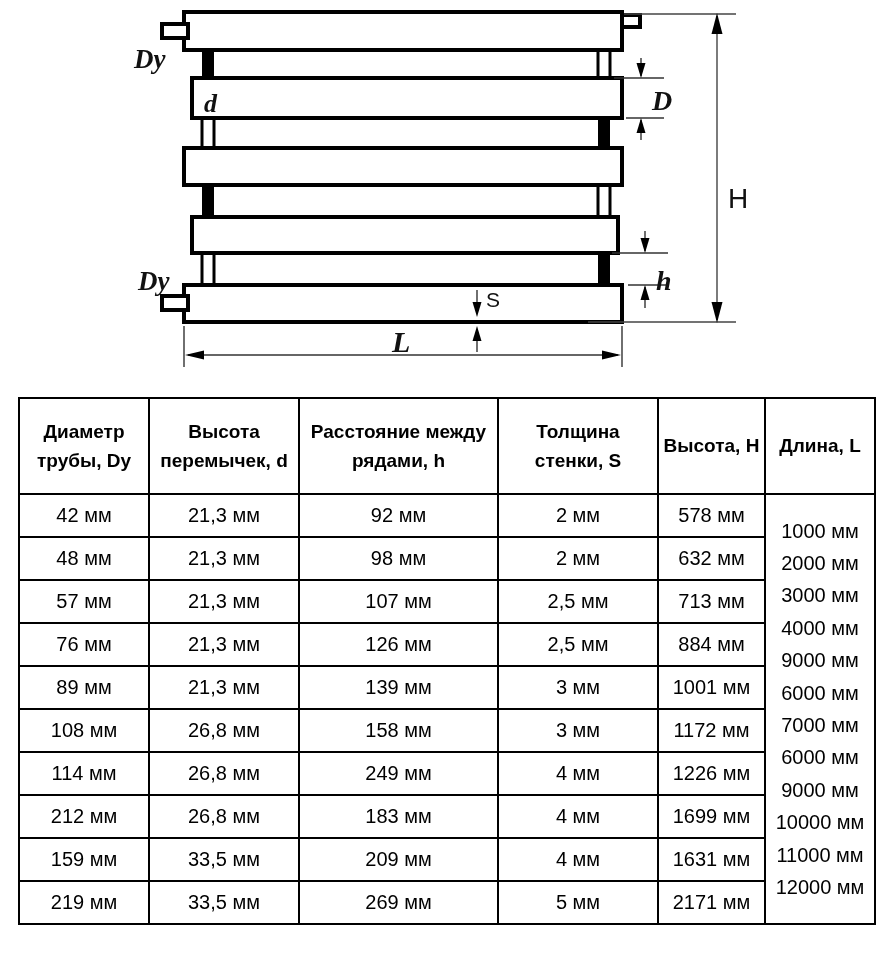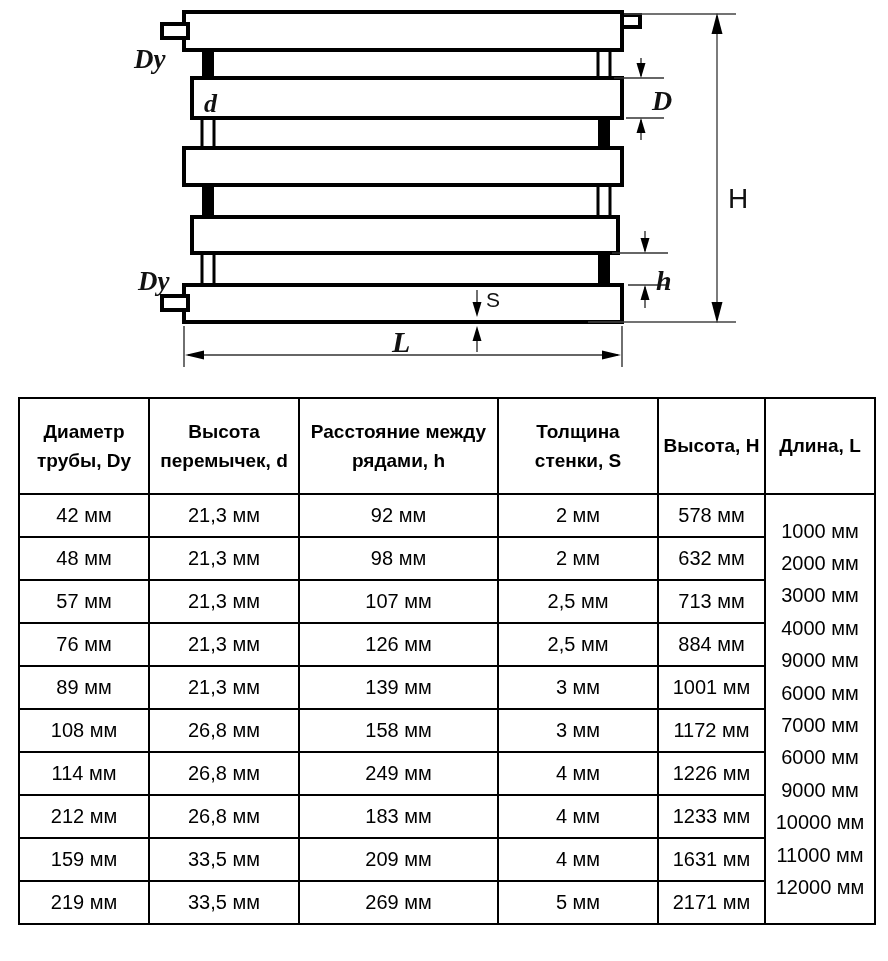--- a/index.html
+++ b/index.html
@@ -232,21 +232,21 @@
           <td>26,8 мм</td>
           <td>249 мм</td>
           <td>4 мм</td>
           <td>1226 мм</td>
         </tr>
         <tr>
           <td>212 мм</td>
           <td>26,8 мм</td>
           <td>183 мм</td>
           <td>4 мм</td>
-          <td>1233 мм</td>
+          <td>1699 мм</td>
         </tr>
         <tr>
           <td>159 мм</td>
           <td>33,5 мм</td>
           <td>209 мм</td>
           <td>4 мм</td>
           <td>1631 мм</td>
         </tr>
         <tr>
           <td>219 мм</td>

